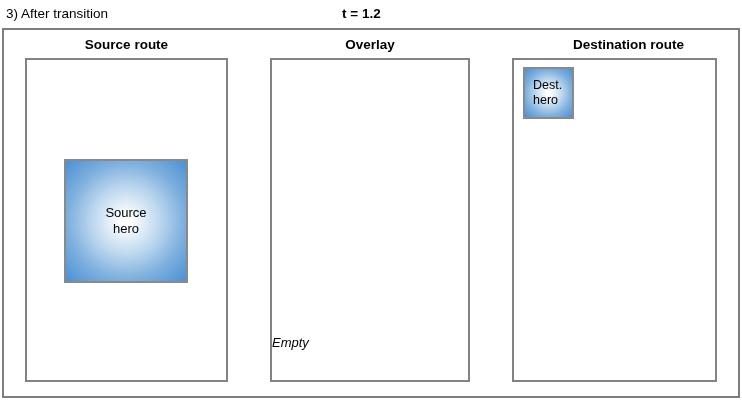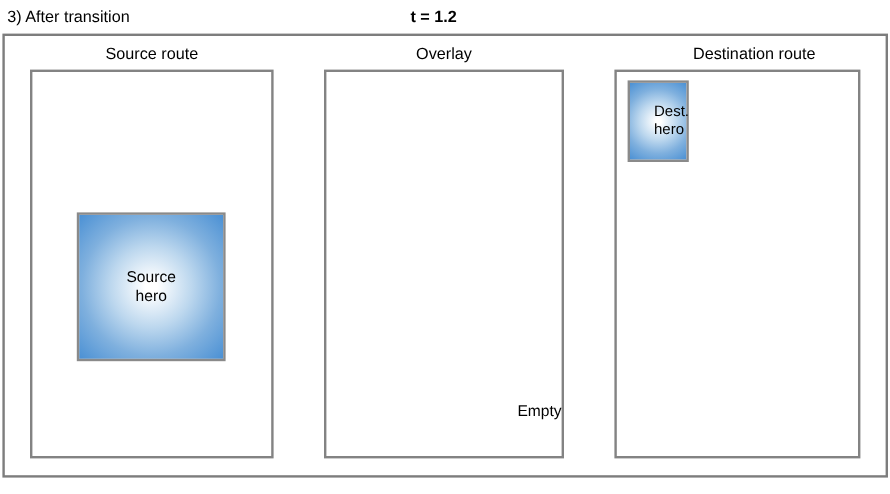--- a/index.html
+++ b/index.html
@@ -33,20 +33,21 @@
     width: 738px; height: 370px;
     border: 2px solid #7d7d7d;
     box-sizing: border-box;
   }
 
   .col-label {
     top: 37px;
     font-size: 13.5px;
     text-align: center;
     white-space: nowrap;
+    font-weight: bold;
   }
   .col-label.source      { left: 25px;  width: 203px; }
   .col-label.overlay     { left: 270px; width: 200px; }
   .col-label.destination { left: 526px; width: 205px; }
 
   .panel {
     top: 58px;
     height: 324px;
     border: 2px solid #838383;
     box-sizing: border-box;
@@ -64,41 +65,42 @@
                 #ffffff 6%, #bcd7ee 40%, #7fb0de 68%, #4a90d4 100%);
     display: flex;
     flex-direction: column;
     justify-content: center;
     font-size: 13px;
     line-height: 16px;
   }
   .hero-line { display: block; }
 
   .hero.source-hero {
-    left: 37px; top: 117px;
+    left: 37px; top: 99px;
     width: 124px; height: 124px;
     align-items: center;
     text-align: left;
   }
   .hero.dest-hero {
     left: 9px; top: 7px;
-    width: 51px; height: 68px;
+    width: 51px; height: 52px;
     align-items: flex-start;
-    padding-left: 20px;
+    padding-left: 8px;
     font-size: 12.5px;
     line-height: 15px;
     text-align: center;
   }
 
   .empty-label {
     position: absolute;
     left: 0; top: 275px;
     width: 100%;
-    text-align: right;
+    text-align: left;
     font-size: 13px;
+    font-style: italic;
   }
 </style>
 </head>
 <body>
 
 <div class="abs fig-title">3) After transition</div>
 <div class="abs fig-time">t = 1.2</div>
 
 <div class="abs outer-frame"></div>
 

